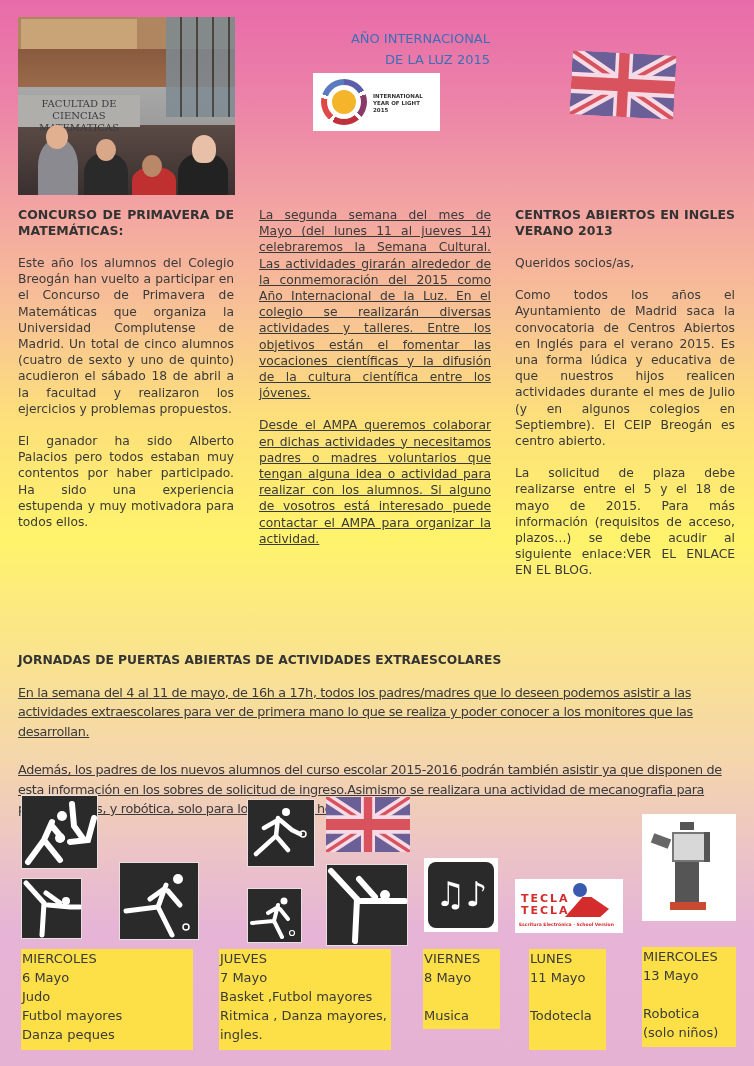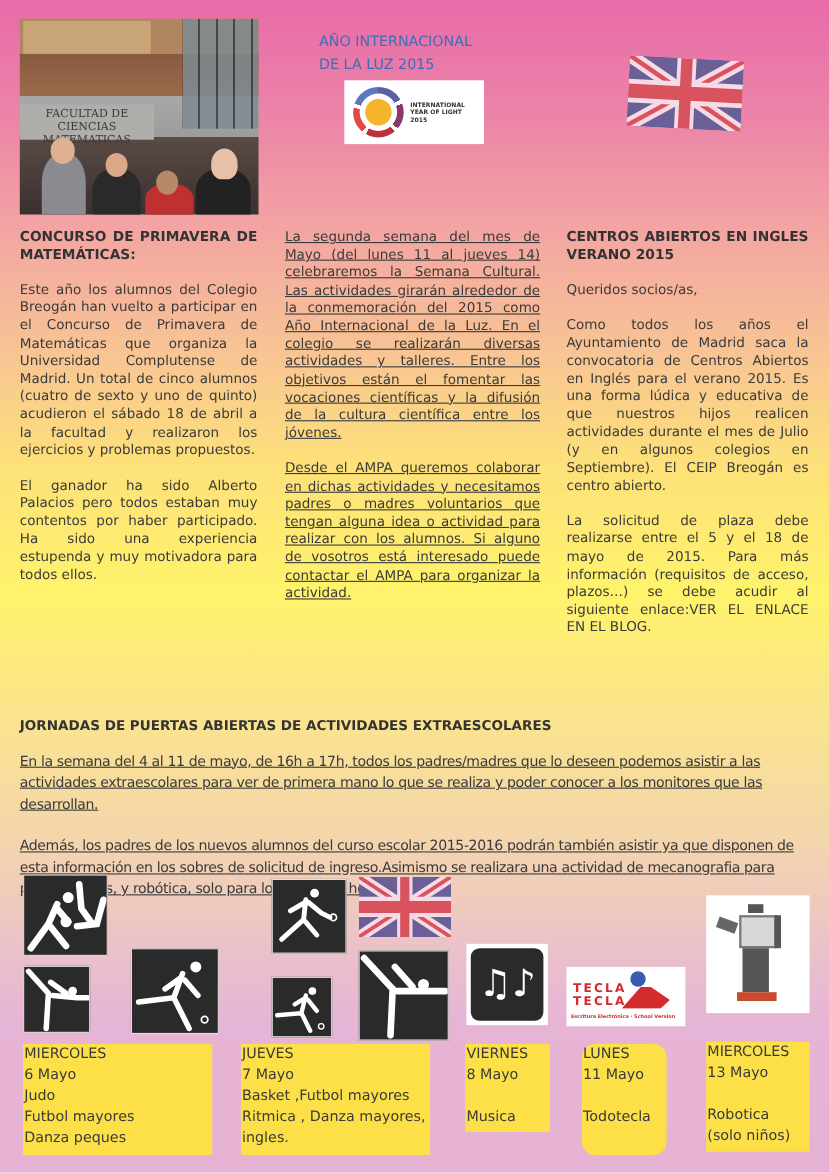--- a/index.html
+++ b/index.html
@@ -13,21 +13,21 @@
       #ecc4c6 850px, #e6b4d6 930px, #e6b2d4 1066px);
   }
   .abs { position:absolute; }
   .photo { left:18px; top:17px; width:217px; height:178px; overflow:hidden;
     background: linear-gradient(to bottom, #b08660 0px, #b08660 32px, #8a5a40 32px, #9a6a4a 70px, #a8a8a8 70px, #9c9c9c 108px, #5a4a44 108px, #3a3030 178px); }
   .photo .banner { position:absolute; left:3px; top:2px; width:116px; height:30px; background:#c9a476; }
   .photo .facade { position:absolute; left:0; top:78px; width:122px; height:32px; background:#b0aeaa; color:#3a3a3a; font-family:"DejaVu Serif",serif; font-size:10px; text-align:center; line-height:12px; padding-top:3px; box-sizing:border-box;}
   .photo .windows { position:absolute; left:148px; top:0; width:69px; height:100px;
     background: repeating-linear-gradient(90deg, #7d8a92 0 14px, #3a3a3a 14px 16px); opacity:.85;}
   .photo .kid { position:absolute; border-radius:45% 45% 10% 10%; }
-  .title-center { left:290px; top:28px; width:200px; text-align:left; color:#3a6fb8; font-size:13px; line-height:21px; }
+  .title-center { left:290px; top:28px; width:200px; text-align:right; color:#3a6fb8; font-size:13px; line-height:21px; }
   .iyl-logo { left:313px; top:73px; width:127px; height:58px; background:#fff; }
   .iyl-logo .sun { position:absolute; left:8px; top:6px; width:46px; height:46px; border-radius:50%;
     background: conic-gradient(#5b5fa8 0 60deg, #fff 60deg 70deg, #8a3a6a 70deg 130deg, #fff 130deg 140deg, #c0303a 140deg 210deg, #fff 210deg 220deg, #e04848 220deg 280deg, #fff 280deg 290deg, #5a7ac0 290deg 360deg); }
   .iyl-logo .sun::after { content:""; position:absolute; left:11px; top:11px; width:24px; height:24px; border-radius:50%; background:#f5b52a; box-shadow:0 0 0 5px #fff; }
   .iyl-logo .txt { position:absolute; left:60px; top:20px; font-size:5.5px; font-weight:bold; color:#333; line-height:7px; }
   .flag { overflow:hidden; }
   .flag svg { display:block; width:100%; height:100%; }
   .flag-top { left:571px; top:53px; width:104px; height:64px; transform:rotate(3deg); }
   .col { font-size:12.3px; line-height:16.2px; text-align:justify; }
   .col h2 { margin:0 0 16px 0; font-size:12.5px; font-weight:bold; line-height:16px; color:#333; }
@@ -109,21 +109,21 @@
   <p>Este año los alumnos del Colegio Breogán han vuelto a participar en el Concurso de Primavera de Matemáticas que organiza la Universidad Complutense de Madrid. Un total de cinco alumnos (cuatro de sexto y uno de quinto) acudieron el sábado 18 de abril a la facultad y realizaron los ejercicios y problemas propuestos.</p>
   <p>El ganador ha sido Alberto Palacios pero  todos estaban muy contentos por haber participado. Ha sido una experiencia estupenda y muy motivadora para todos ellos.</p>
 </div>
 
 <div class="abs col col2">
   <p>La segunda semana del mes de Mayo (del lunes 11 al jueves 14) celebraremos la Semana Cultural. Las actividades girarán alrededor de la conmemoración del 2015 como Año Internacional de la Luz. En el colegio se realizarán diversas actividades y talleres. Entre los objetivos están el fomentar las vocaciones científicas y la difusión de la cultura científica entre los jóvenes.</p>
   <p>Desde el AMPA queremos colaborar en dichas actividades y necesitamos padres o madres voluntarios que tengan alguna idea o actividad para realizar con los alumnos. Si alguno de vosotros está interesado puede contactar el AMPA para organizar la actividad.</p>
 </div>
 
 <div class="abs col col3">
-  <h2>CENTROS ABIERTOS EN INGLES VERANO 2015</h2>
+  <h2>CENTROS ABIERTOS EN INGLES VERANO 2013</h2>
   <p>Queridos socios/as,</p>
   <p>Como todos los años el Ayuntamiento de Madrid saca la convocatoria de Centros Abiertos en Inglés para el verano 2015. Es una forma lúdica y educativa de que nuestros hijos realicen  actividades durante el mes de Julio (y en algunos colegios en Septiembre). El CEIP Breogán es  centro abierto.</p>
   <p>La solicitud de plaza debe realizarse entre el 5 y el 18 de mayo de 2015. Para más información (requisitos de acceso, plazos…) se debe acudir  al siguiente enlace:VER EL ENLACE EN EL BLOG.</p>
 </div>
 
 <div class="abs section2">
   <h2>JORNADAS DE PUERTAS ABIERTAS DE ACTIVIDADES EXTRAESCOLARES</h2>
   <p>En la semana del 4 al 11 de mayo, de 16h a 17h,  todos los padres/madres que lo deseen podemos asistir a las actividades extraescolares para ver de primera mano lo que se realiza y poder conocer a los monitores que las desarrollan.</p>
   <p>Además, los padres de los nuevos alumnos del curso escolar 2015-2016 podrán también asistir ya que disponen de esta información en los sobres de solicitud de ingreso.Asimismo se realizara una actividad de mecanografia para padres e hijos, y robótica, solo para los niños, en horario escolar.</p>
 </div>
@@ -217,21 +217,21 @@
 Danza peques</div>
 <div class="abs note card" style="left:219px;top:949px;width:172px;height:101px;">JUEVES
 7 Mayo
 Basket ,Futbol mayores
 Ritmica , Danza mayores,
 ingles.</div>
 <div class="abs note card" style="left:423px;top:949px;width:77px;height:80px;">VIERNES
 8 Mayo
 
 Musica</div>
-<div class="abs note card" style="left:529px;top:949px;width:77px;height:101px;border-radius:12px;">LUNES
+<div class="abs note card" style="left:529px;top:949px;width:77px;height:101px;">LUNES
 11 Mayo
 
 Todotecla</div>
 <div class="abs note card" style="left:642px;top:947px;width:94px;height:100px;">MIERCOLES
 13 Mayo
 
 Robotica
 (solo niños)</div>
 
 </body></html>

